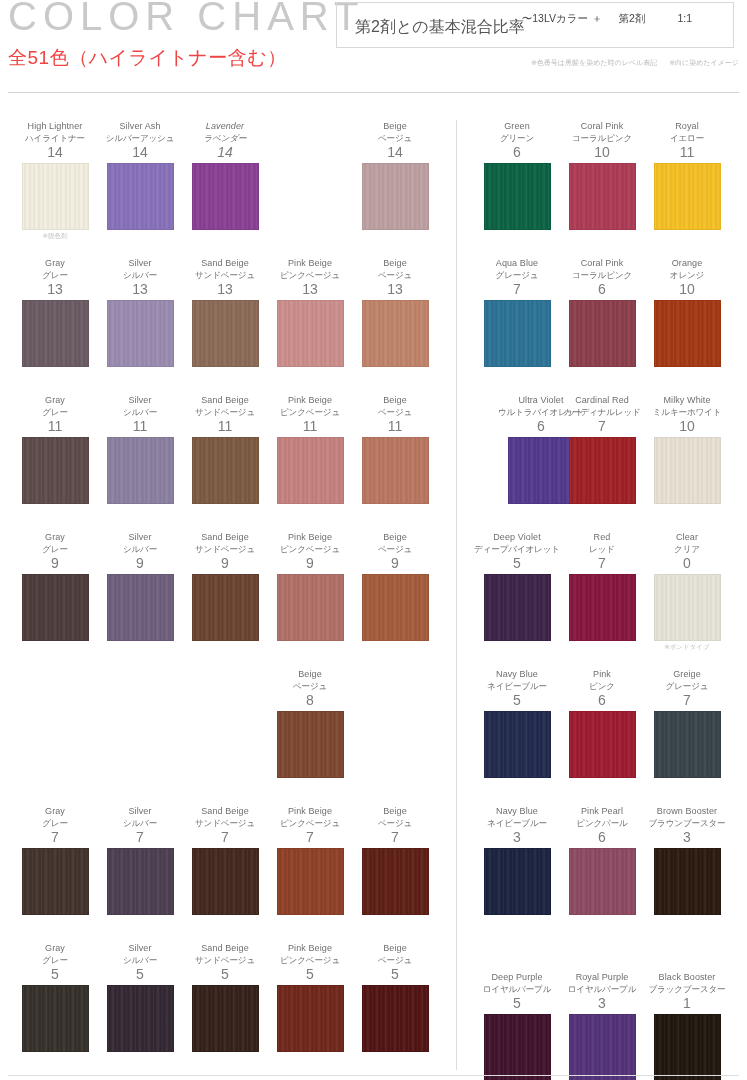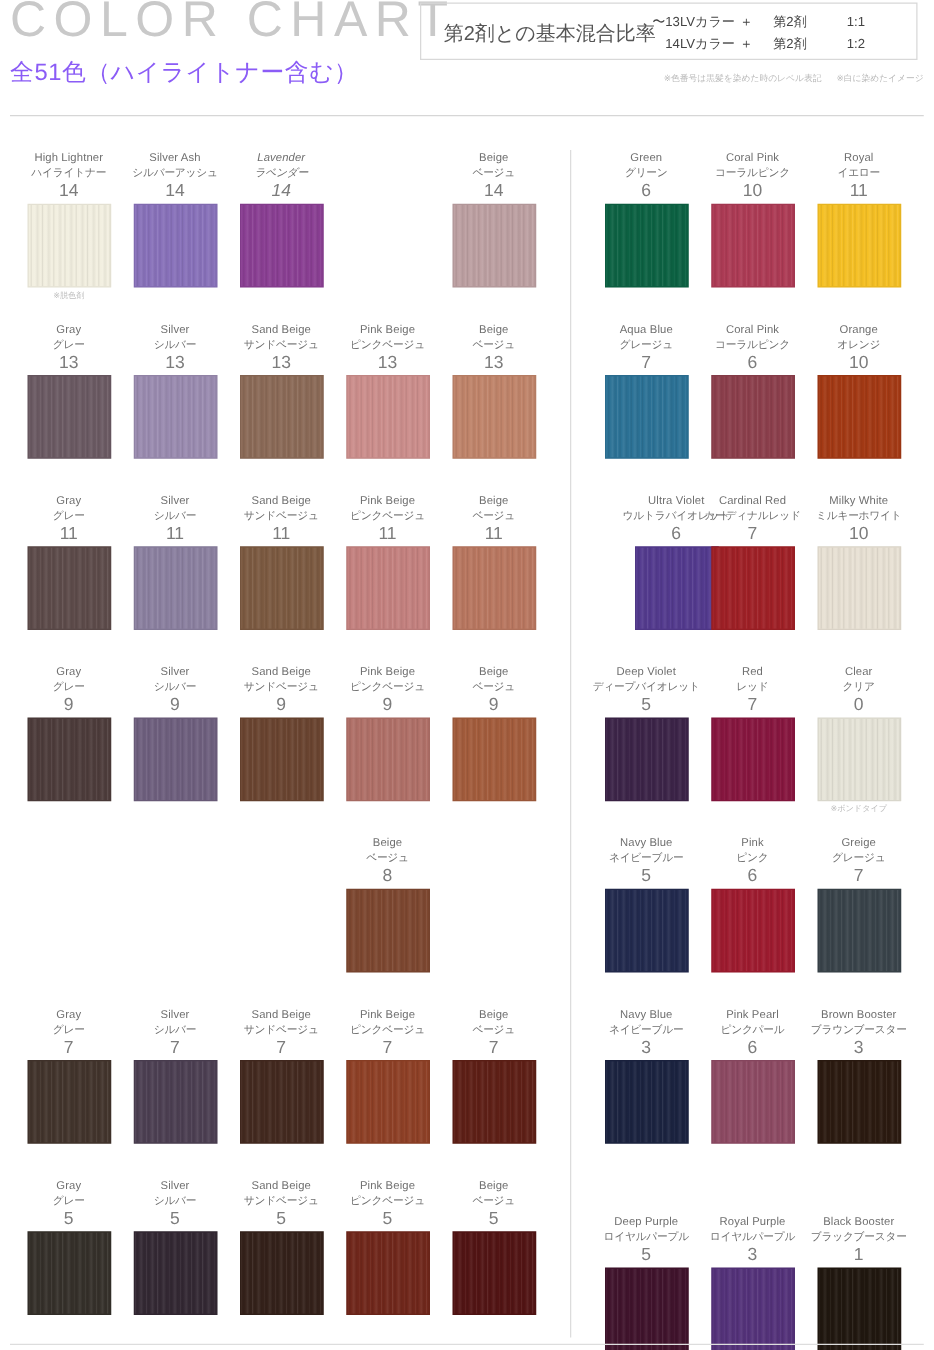--- a/index.html
+++ b/index.html
@@ -29,21 +29,21 @@
     letter-spacing: 6px;
     color: #c9c9c9;
     font-weight: 400;
     white-space: nowrap;
   }
   .subtitle {
     position: absolute;
     left: 8px;
     top: 45px;
     font-size: 19px;
-    color: #8b5cf6;
+    color: #ef4444;
     letter-spacing: 0.5px;
     white-space: nowrap;
   }
   .ratio-box {
     position: absolute;
     left: 336px;
     top: 2px;
     width: 398px;
     height: 46px;
     border: 1px solid #d8d8d8;
@@ -201,23 +201,20 @@
 <div class="header">
   <div class="chart-title">COLOR CHART</div>
   <div class="subtitle">全51色（ハイライトナー含む）</div>
 
   <div class="ratio-box">
     <div class="ratio-label">第2剤との基本混合比率</div>
     <div class="ratio-lines">
       <span class="rl">
         <span class="c1">〜13LVカラー</span><span class="c2">＋</span><span class="c3">第2剤</span><span class="c4">1:1</span>
       </span>
-      <span class="rl">
-        <span class="c1">14LVカラー</span><span class="c2">＋</span><span class="c3">第2剤</span><span class="c4">1:2</span>
-      </span>
     </div>
   </div>
 
   <div class="header-note">
     <span>※色番号は黒髪を染めた時のレベル表記</span>
     <span>※白に染めたイメージ</span>
   </div>
 
   <div class="top-rule"></div>
 </div>

